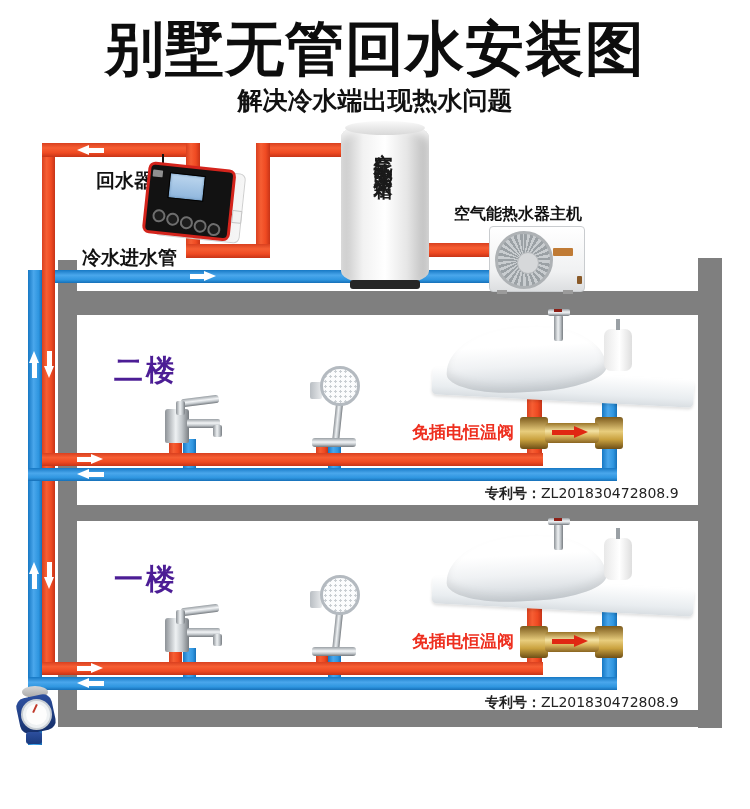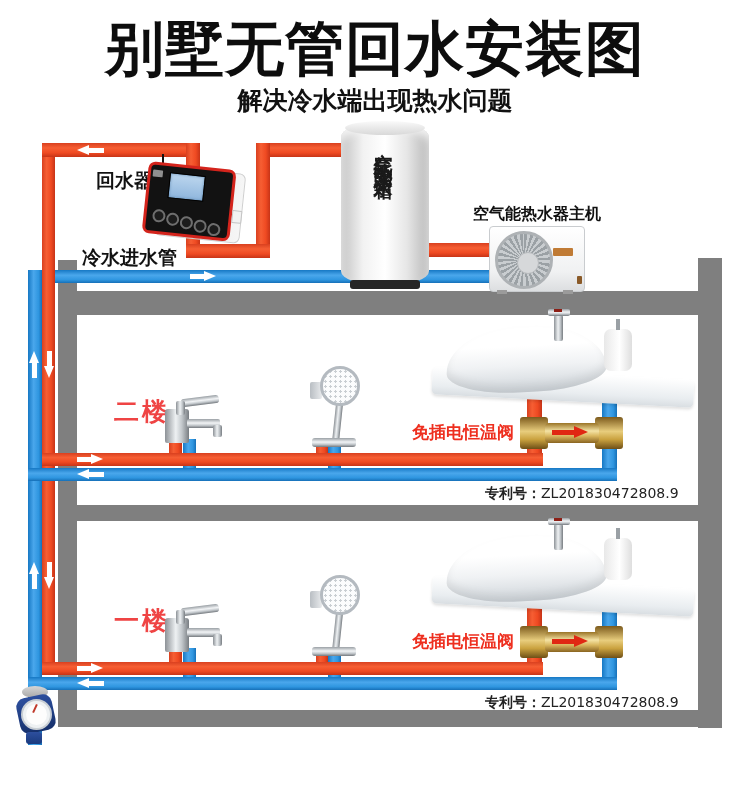--- a/index.html
+++ b/index.html
@@ -4,21 +4,21 @@
 <style>
   html,body{margin:0;padding:0;background:#fff;}
   .stage{position:relative;width:750px;height:786px;background:#fff;overflow:hidden;
          font-family:"DejaVu Sans",sans-serif;border-radius:22px;}
   .abs{position:absolute;}
   
   .title{width:750px;text-align:center;font-size:59px;font-weight:900;color:#0d0d0d;letter-spacing:1px;}
   .subtitle{width:750px;text-align:center;font-size:25px;font-weight:700;color:#111;}
   .lbl{font-size:19px;font-weight:700;color:#111;white-space:nowrap;}
   .lbl-sm{font-size:16px;font-weight:700;color:#111;white-space:nowrap;}
-  .floor-lbl{font-size:25px;font-weight:700;color:#ef4444;letter-spacing:3px;white-space:nowrap;margin-top:44px;}
+  .floor-lbl{font-size:29px;font-weight:700;color:#4c1d95;letter-spacing:3px;white-space:nowrap;}
   .valve-lbl{font-size:17px;font-weight:700;color:#ee2f1f;white-space:nowrap;}
   .patent{font-size:14px;color:#222;white-space:nowrap;}
   .patent b{font-weight:700;}
   .tank-text{writing-mode:vertical-rl;text-orientation:upright;font-size:19px;font-weight:700;
              color:#1a1a1a;letter-spacing:4px;line-height:1;}
   
   .gray{background:#7f7f7f;}
   .footer-bar{background:#5d8186;border-top:2px solid #4c6d72;}
   
   .pipe{position:absolute;}
@@ -144,21 +144,21 @@
       <span class="tip"></span>
     </div>
 
   <div class="abs" style="left:341px;top:122px;width:88px;height:170px;">
     <div class="abs tank-body" style="left:0;top:0;"></div>
     <div class="abs tank-top"></div>
     <div class="abs tank-base"></div>
     <div class="abs tank-text" style="left:33px;top:16px;height:144px;">空气能热水器水箱</div>
   </div>
 
-  <div class="abs lbl-sm" style="left:473px;top:204px;">空气能热水器主机</div>
+  <div class="abs lbl-sm" style="left:454px;top:204px;">空气能热水器主机</div>
   <div class="abs" style="left:489px;top:226px;width:96px;height:70px;">
     <div class="abs unit-body" style="left:0;top:0;"></div>
     <div class="abs fan">
         <div class="abs fan-hub"></div>
       </div>
     <div class="abs sticker" style="left:64px;top:22px;"></div>
     <div class="abs unit-foot" style="left:8px;top:64px;"></div>
     <div class="abs unit-foot" style="left:74px;top:64px;"></div>
     <div class="abs unit-valve" style="left:88px;top:50px;"></div>
   </div>

